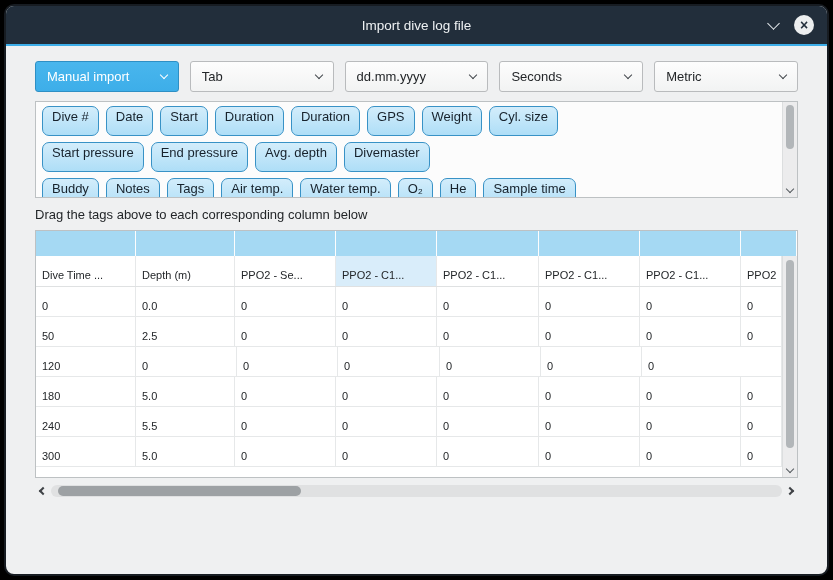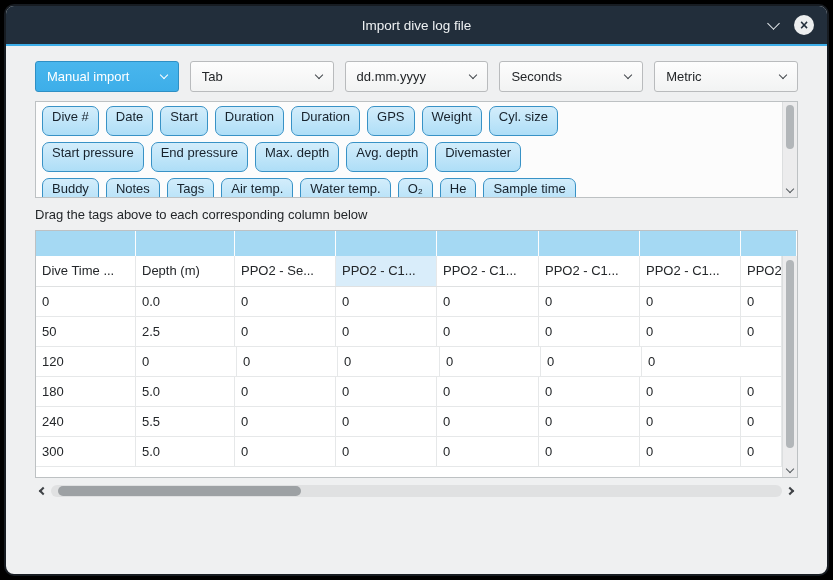--- a/index.html
+++ b/index.html
@@ -95,22 +95,22 @@
     flex: 0 0 auto; height: 248px;
     background: #fff; border: 1px solid #bdc1c3;
     display: flex; flex-direction: column; overflow: hidden;
   }
   .drop-row { display: flex; height: 25px; flex: 0 0 auto; }
   .drop-cell { background: var(--drop-row, #a5d9f3); border-right: 1px solid #fdfdfd; cursor: pointer; }
   .table-main { flex: 1; display: flex; overflow: hidden; }
   .cols-area { flex: 1; display: flex; flex-direction: column; overflow: hidden; background: #fff; }
   .header-row { display: flex; height: 31px; flex: 0 0 auto; border-bottom: 1px solid #dfe1e2; background: #fff; }
   .hcell, .tcell {
-    padding: 7px 6px 0; border-right: 1px solid #e6e8e9;
-    white-space: nowrap; overflow: hidden; font-size: 13px;
+    padding: 13px 6px 0; border-right: 1px solid #e6e8e9;
+    white-space: nowrap; overflow: hidden; font-size: 11px;
   }
   .hcell.hl { background: #d9edfa; }
   .trow { display: flex; height: 30px; flex: 0 0 auto; border-bottom: 1px solid #e6e8e9; }
 
   
   .hscroll { height: 16px; flex: 0 0 auto; margin: 5px 0 11px; display: flex; align-items: center; }
   .harrow { width: 16px; display: flex; align-items: center; justify-content: center; cursor: pointer; }
   .harrow .chev { width: 6px; height: 6px; border-color: #3f4347; border-width: 2px; }
   .htrack { flex: 1; height: 12px; background: #e0e1e2; border-radius: 6px; position: relative; }
   .hthumb { position: absolute; left: 7px; top: 1px; height: 10px; width: 243px; background: #9da1a4; border-radius: 5px; cursor: grab; }
@@ -173,21 +173,20 @@
             <span class="tag">Start</span>
             <span class="tag">Duration</span>
             <span class="tag">Duration</span>
             <span class="tag">GPS</span>
             <span class="tag">Weight</span>
             <span class="tag">Cyl. size</span>
           </div>
           <div class="tag-row">
             <span class="tag">Start pressure</span>
             <span class="tag">End pressure</span>
-            <span class="tag">Max. depth</span>
             <span class="tag">Avg. depth</span>
             <span class="tag">Divemaster</span>
           </div>
           <div class="tag-row">
             <span class="tag">Buddy</span>
             <span class="tag">Notes</span>
             <span class="tag">Tags</span>
             <span class="tag">Air temp.</span>
             <span class="tag">Water temp.</span>
             <span class="tag">O₂</span>

